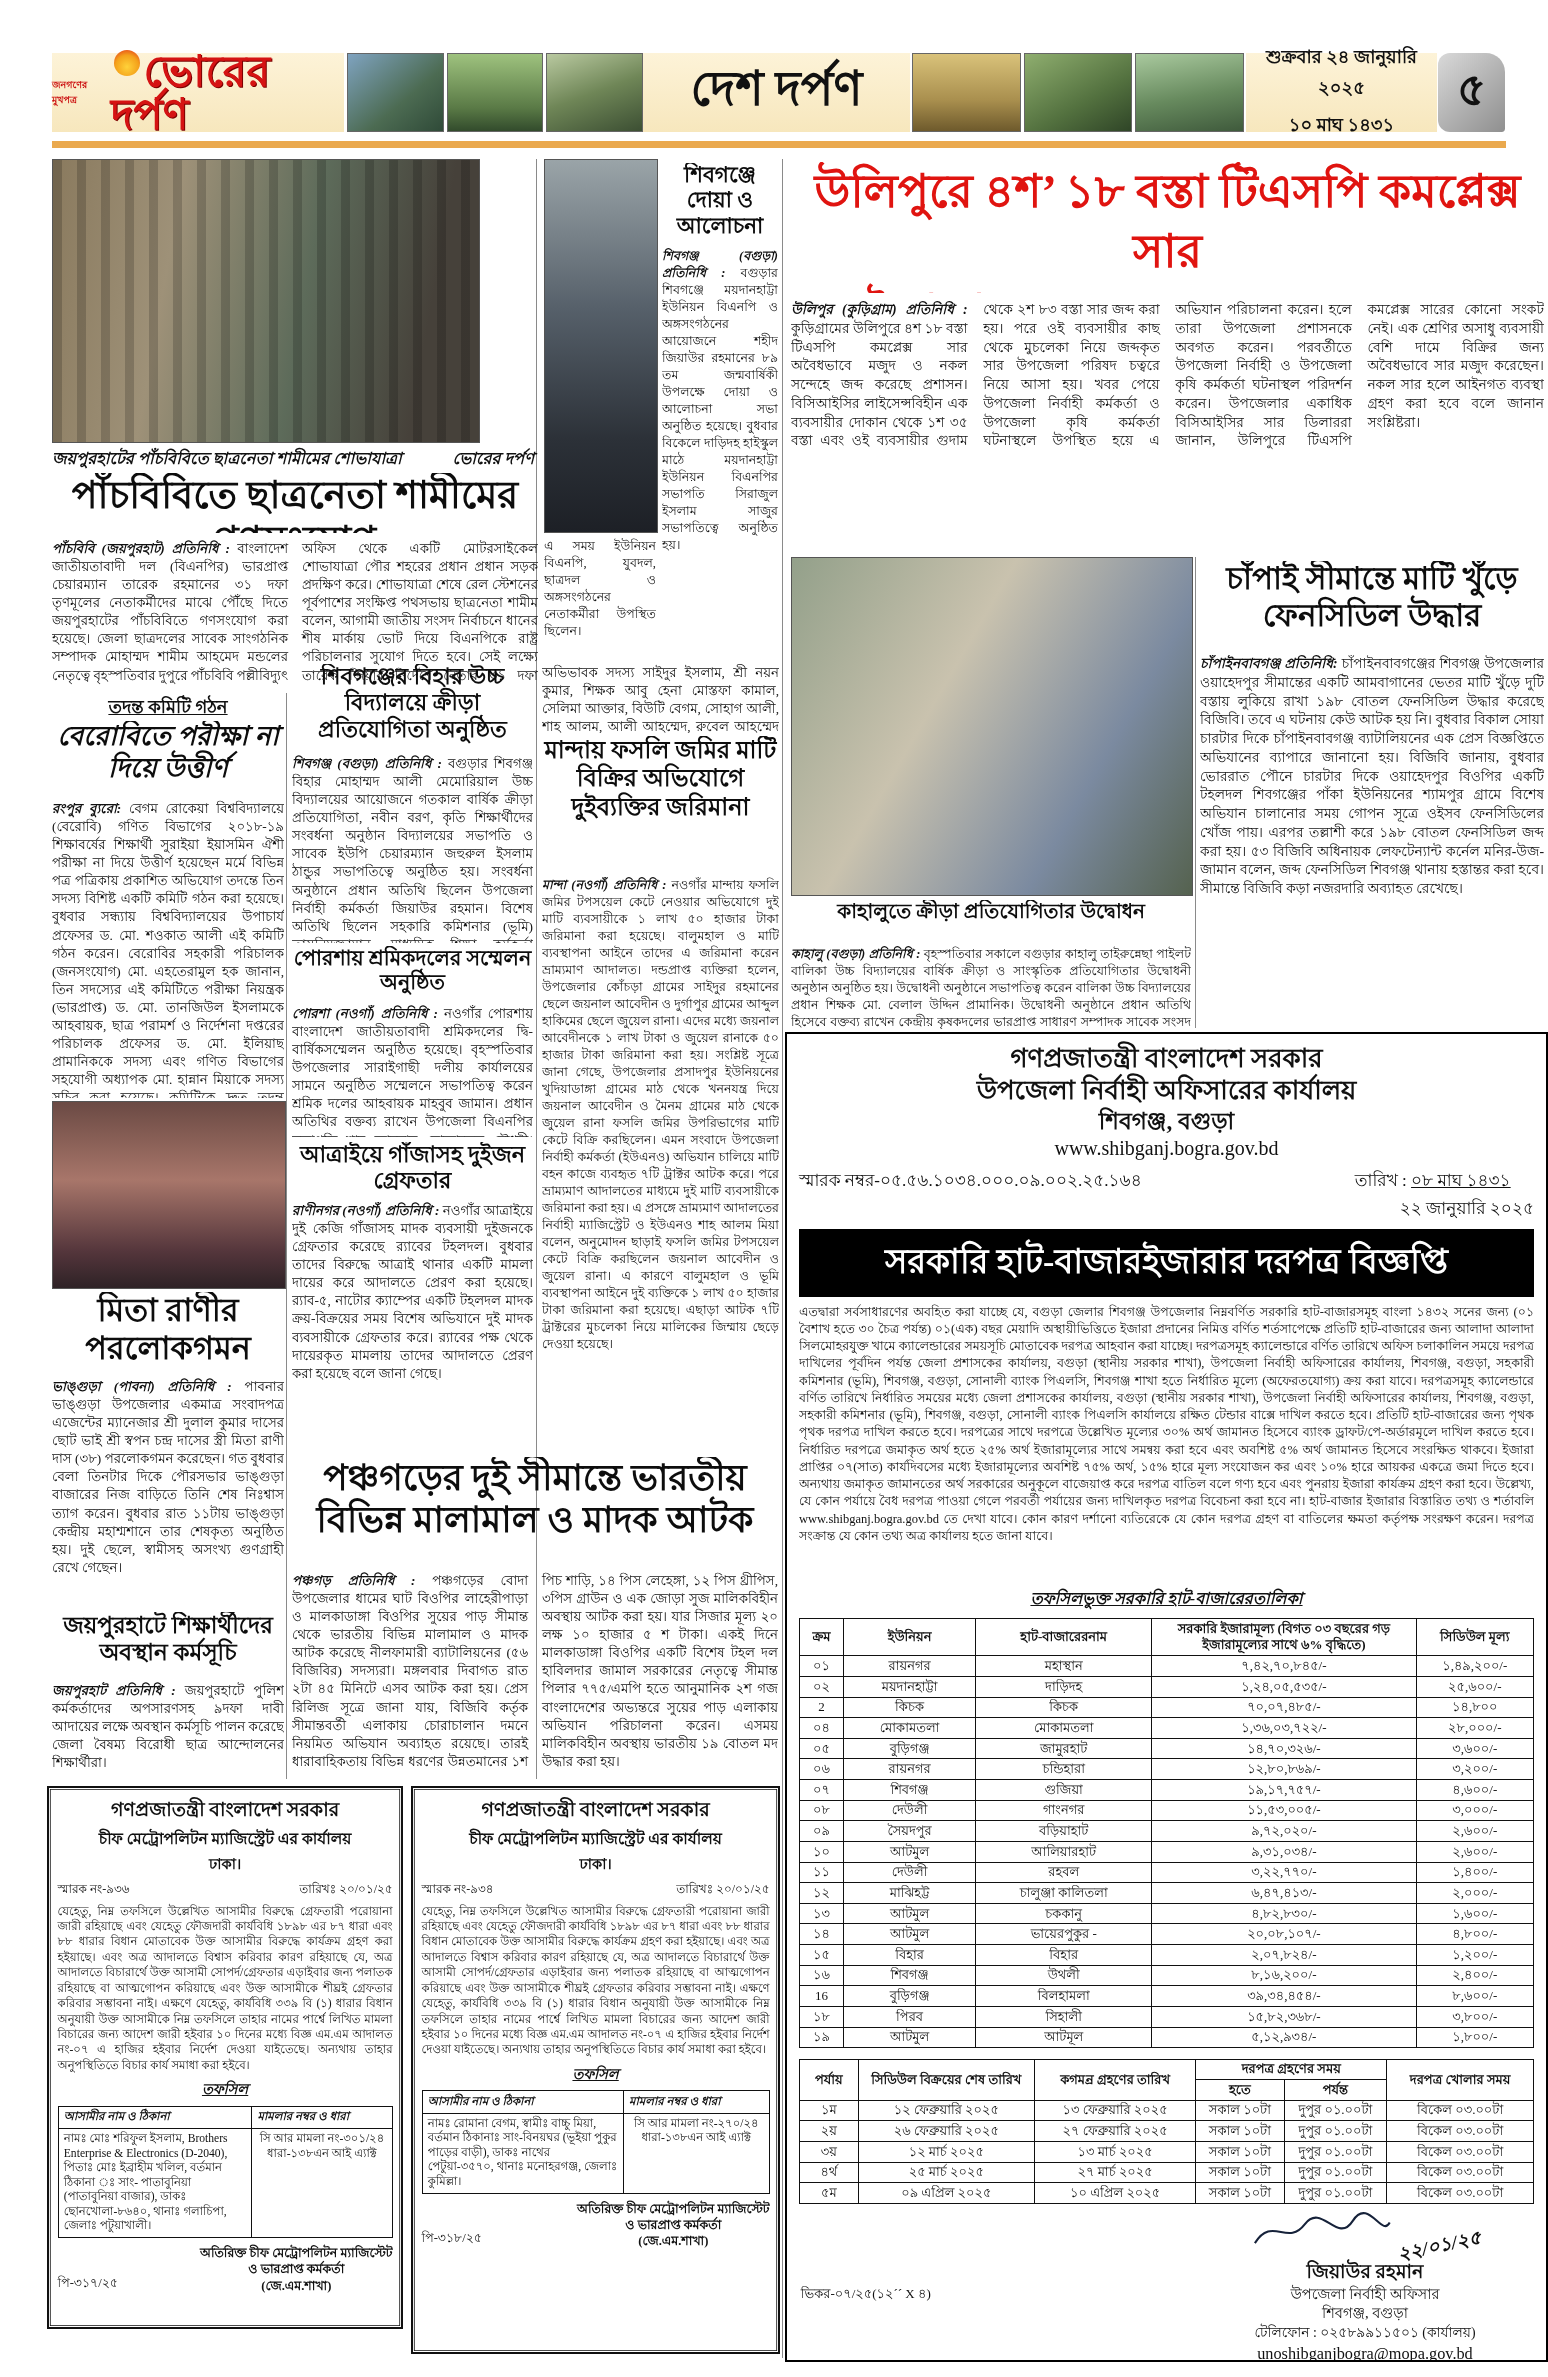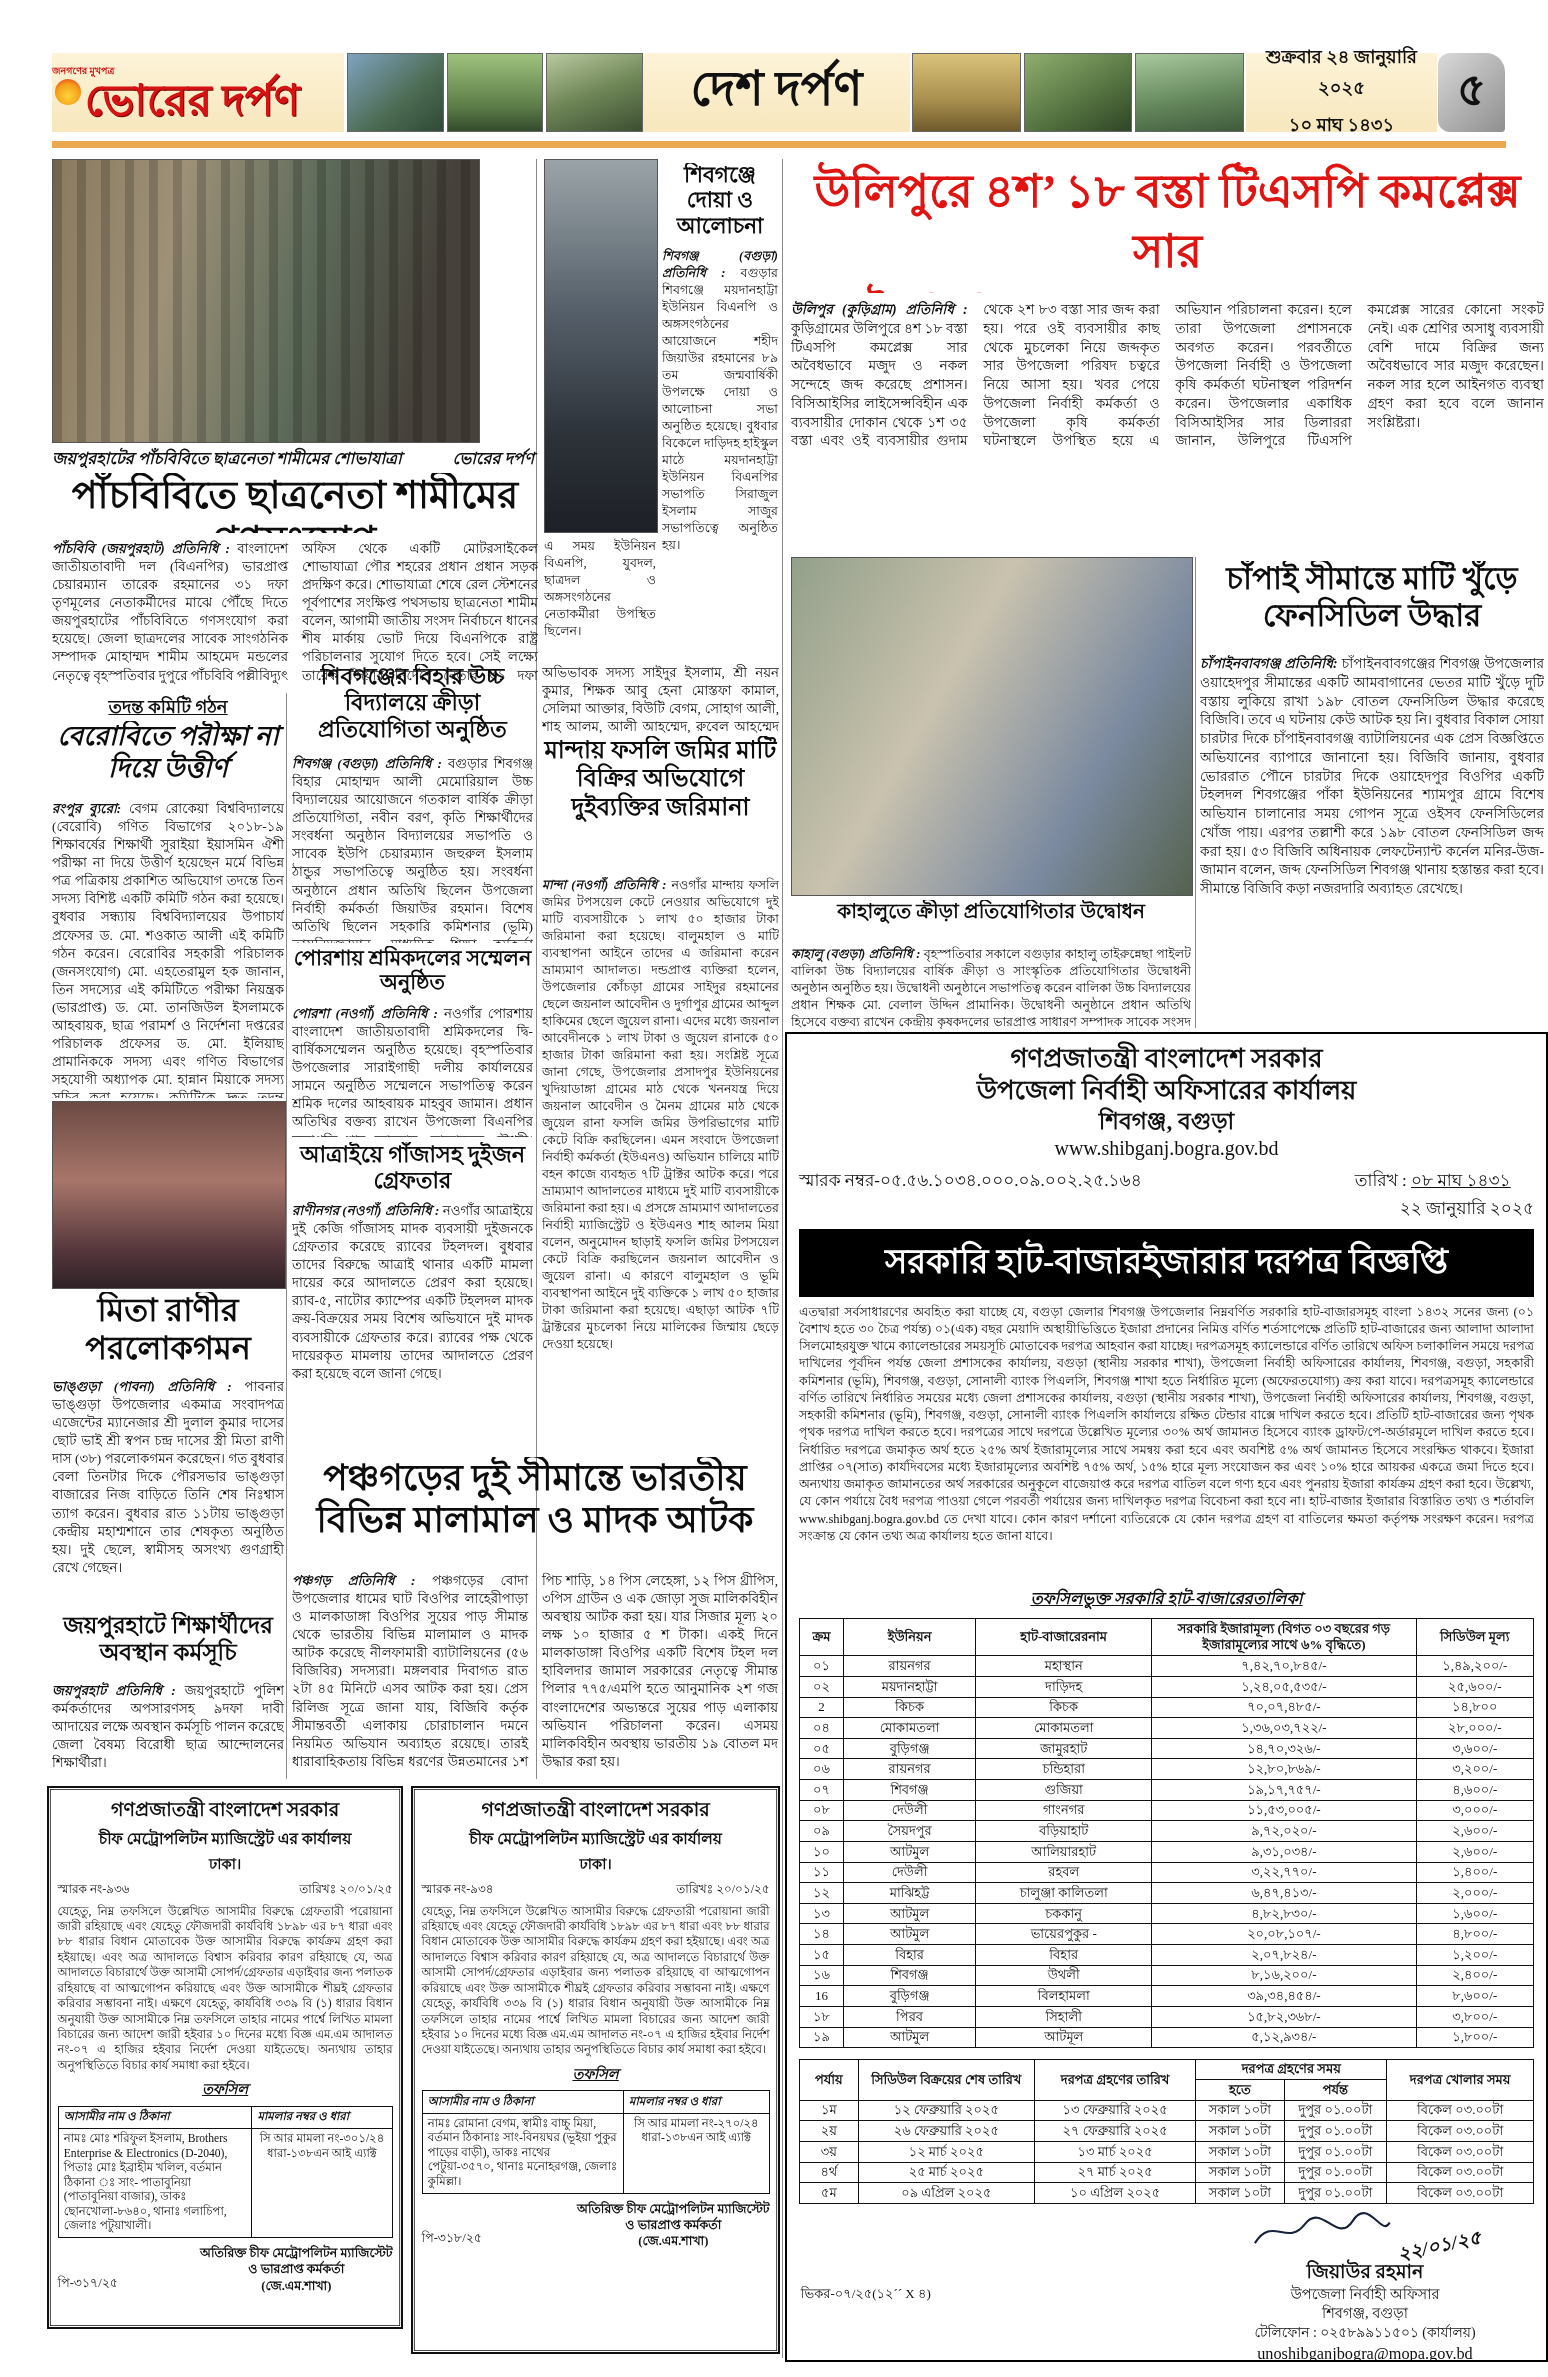--- a/index.html
+++ b/index.html
@@ -9,21 +9,21 @@
   .photo{background-size:cover;border:0.9px solid #555;}
   .vrule{position:absolute;width:0.9px;background:#8a8a8a;}
   .headline{font-weight:bold;color:#0d0d0d;text-align:center;line-height:1.18;overflow:hidden;}
   .red{color:#e01410;}
   .body-text{font-size:13.3px;line-height:1.36;text-align:justify;overflow:hidden;}
   .byline{font-weight:bold;font-style:italic;}
   .kicker{font-weight:bold;text-decoration:underline;text-align:center;}
   .caption-row{display:flex;justify-content:space-between;align-items:flex-end;font-style:italic;font-weight:bold;font-size:16.3px;}
   
   .cream{background:linear-gradient(180deg,#fdf3d8,#f7e7bd);}
-  .mast-logo{display:flex;flex-direction:column;justify-content:center;}
+  .mast-logo{display:flex;flex-direction:row;justify-content:center;align-items:center;}
   .logo-tag{font-size:9.5px;color:#c11; font-weight:bold;}
   .logo-text{font-size:43px;font-weight:bold;color:#d51313;text-shadow:0.9px 0.9px 0 #7a0000;line-height:1;}
   .sun{display:inline-block;width:26px;height:26px;border-radius:50%;
        background:radial-gradient(circle at 50% 65%,#ffd23a,#f4a11a 55%,#e2251b);vertical-align:top;margin:0 3.4px;}
   .strip{display:flex;gap:2.6px;}
   .strip > div{flex:1;border:0.9px solid #666;}
   .desh-title{font-size:48px;font-weight:bold;text-align:center;line-height:1.5;}
   .datebox{display:flex;flex-direction:column;justify-content:center;text-align:center;font-weight:bold;font-size:18px;gap:6.9px;}
   .curl{background:linear-gradient(135deg,#d9d9d9,#8f8f8f);border-radius:12px 19px 3.4px 12px;
         display:flex;align-items:center;justify-content:center;font-size:45px;font-weight:bold;}
@@ -338,21 +338,21 @@
             <td>৫,১২,৯৩৪/-</td>
             <td>১,৮০০/-</td>
           </tr>
         </tbody>
     </table>
     <table style="margin-top:10.3px;">
       <thead>
         <tr>
           <th rowspan="2" style="width:8%;">পর্যায়</th>
           <th rowspan="2" style="width:24%;">সিডিউল বিক্রয়ের শেষ তারিখ</th>
-          <th rowspan="2" style="width:22%;">দরপত্র গ্রহণের তারিখ</th>
+          <th rowspan="2" style="width:22%;">কগমন্র গ্রহণের তারিখ</th>
           <th colspan="2">দরপত্র গ্রহণের সময়</th>
           <th rowspan="2" style="width:20%;">দরপত্র খোলার সময়</th>
         </tr>
         <tr>
           <th>হতে</th>
           <th>পর্যন্ত</th>
         </tr>
       </thead>
       <tbody id="schedule-tbody">
           <tr>

